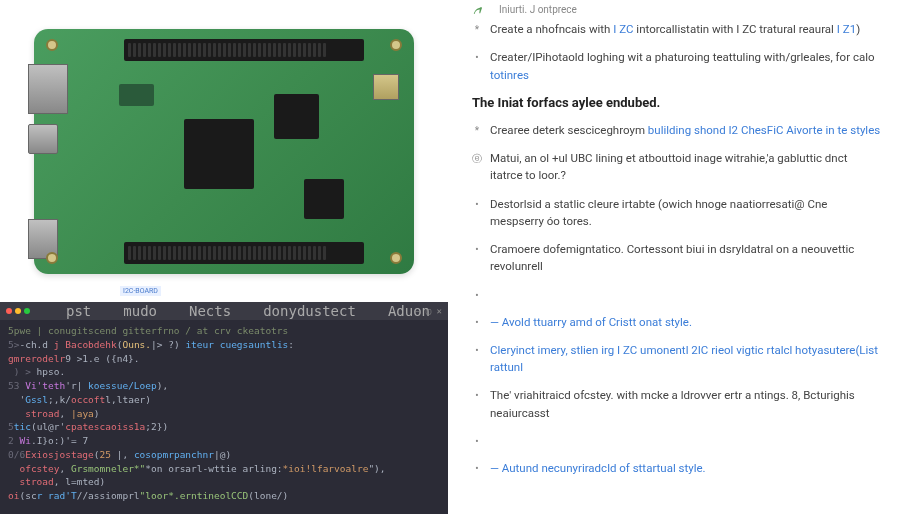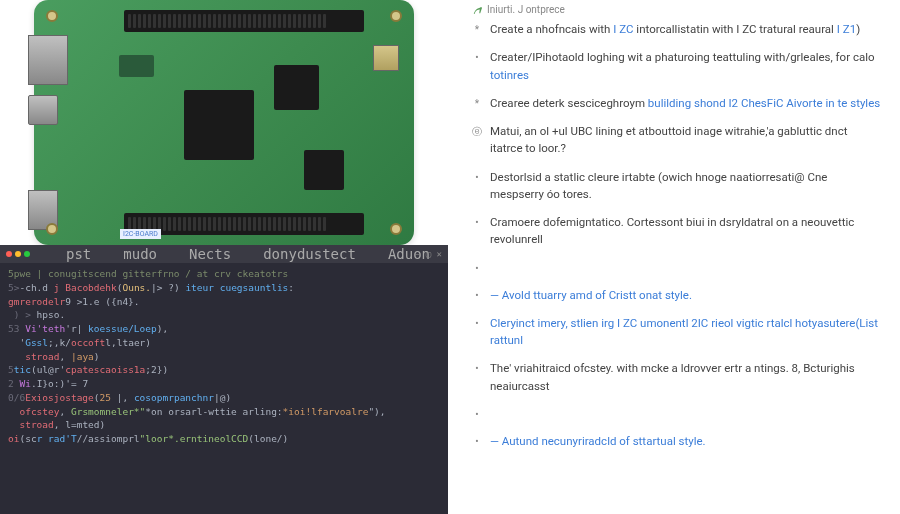--- a/index.html
+++ b/index.html
@@ -10,21 +10,21 @@
     display: flex;
     overflow: hidden;
     background: #fff;
   }
   .left-col {
     width: 448px;
     display: flex;
     flex-direction: column;
   }
   .board-area {
-    height: 245px;
+    height: 302px;
     background: #fff;
     display: flex;
     align-items: center;
     justify-content: center;
     position: relative;
   }
   .pcb {
     width: 380px;
     height: 245px;
     background: linear-gradient(135deg, #4a9d5f 0%, #3d8b4f 50%, #2f7a42 100%);
@@ -118,21 +118,21 @@
 
   .right-col {
     flex: 1;
     background: #fff;
     padding: 4px 18px 0 24px;
     overflow: hidden;
   }
   .crumb-row {
     display: flex;
     align-items: center;
-    gap: 4px;
+    gap: 16px;
     font-size: 10px;
     color: #888;
     margin-bottom: 6px;
   }
   .crumb-row svg { flex: 0 0 auto; }
   .guidelines-title {
     font-size: 20px;
     font-weight: 600;
     color: #222;
     margin-bottom: 14px;
@@ -295,20 +295,21 @@
   <ul class="list" id="list-top">
       <li>
         <span class="bullet">*</span>
         <span>Create a nhofncais with <span class="link">I ZC</span> intorcallistatin with I ZC tratural reaural <span class="link">I Z1</span>)</span>
       </li>
       <li>
         <span class="bullet">•</span>
         <span>Creater/IPihotaold loghing wit a phaturoing teattuling with/grleales, for calo <span class="link">totinres</span></span>
       </li>
     </ul>
+  <div class="subheading">The Iniat forfacs aylee endubed.</div>
   <ul class="list" id="list-main">
       <li>
         <span class="bullet">*</span>
         <span>Crearee deterk sesciceghroym <span class="link">bulilding shond I2 ChesFiC Aivorte in te styles</span></span>
       </li>
       <li>
         <span class="bullet">ⓔ</span>
         <span>Matui, an ol +ul UBC lining et atbouttoid inage witrahie,'a gabluttic dnct itatrce to loor.?</span>
       </li>
       <li>

